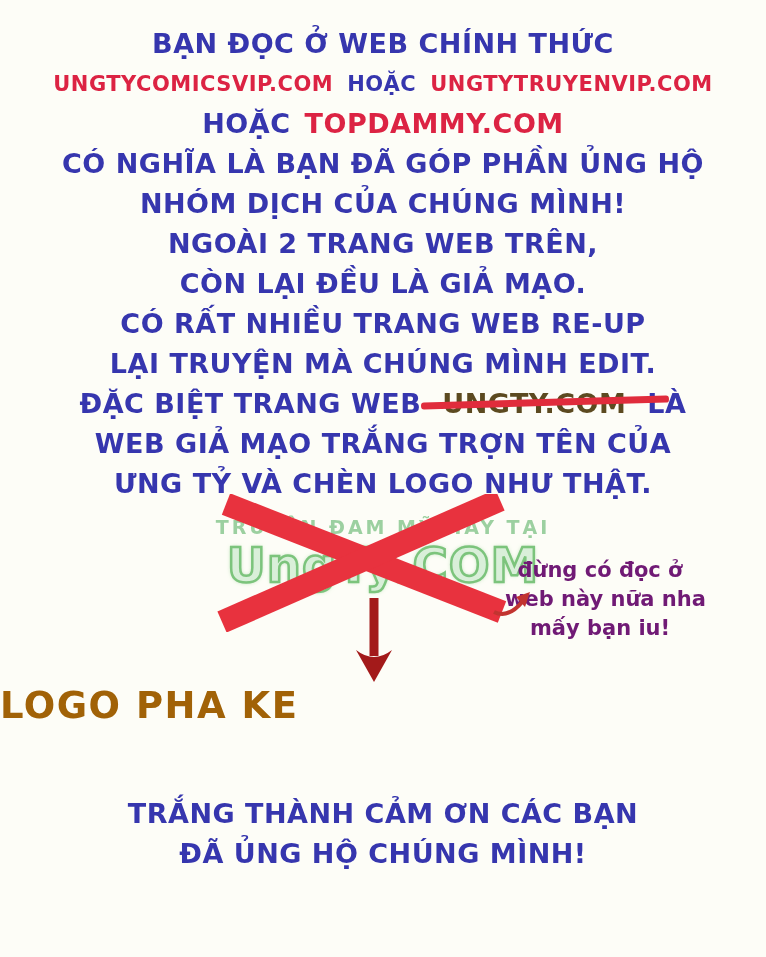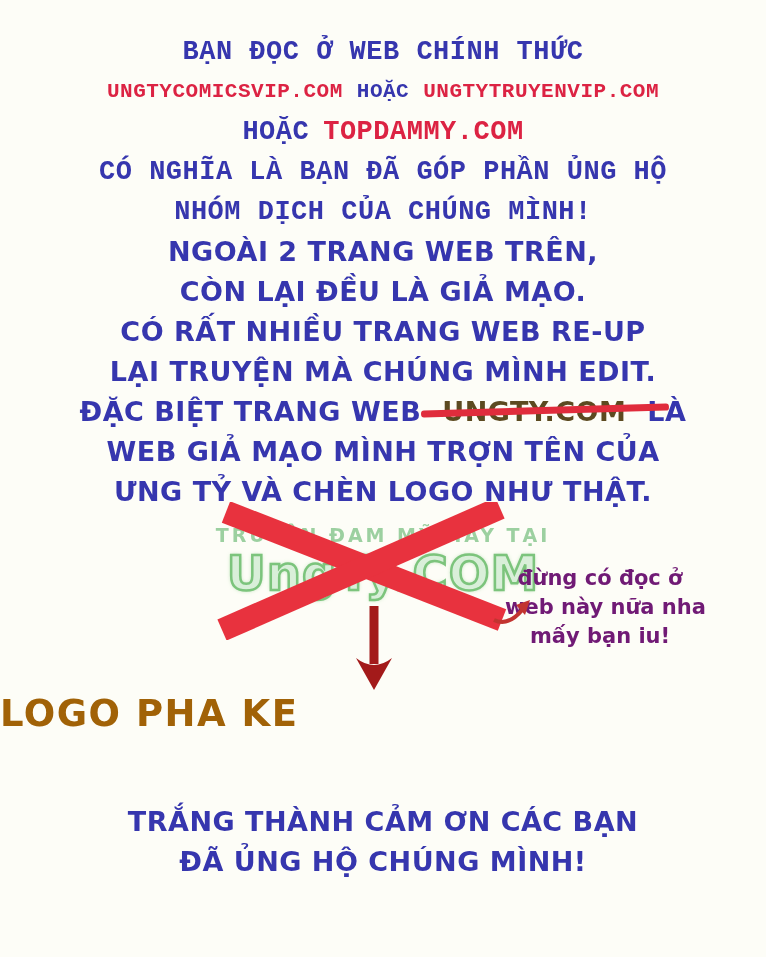--- a/index.html
+++ b/index.html
@@ -19,21 +19,21 @@
     line-height: 40px;
     letter-spacing: 0.5px;
     color: #3636ae;
     white-space: nowrap;
   }
   .sites-line { font-size: 21px; }
   .red  { color: #dc2343; text-align: right; }
   .blue { color: #3636ae; }
   .mixed span { margin: 0 7px; }
 
-  .intro   { padding-top: 32px; font-family: Liberation Mono, monospace; }
+  .intro   { padding-top: 24px; }
   .notice  { }
   .warning { }
 
   .olive { color: #5c4a20; position: relative; display: inline-block; }
   .strike-bar {
     position: absolute;
     left: -14px; right: -36px; top: 15px;
     height: 7px;
     background: #e02c3c;
     transform: rotate(-1.6deg);
@@ -97,21 +97,21 @@
     <div class="line">NGOÀI 2 TRANG WEB TRÊN,</div>
     <div class="line">CÒN LẠI ĐỀU LÀ GIẢ MẠO.</div>
   </div>
 
   <div class="warning">
     <div class="line">CÓ RẤT NHIỀU TRANG WEB RE-UP</div>
     <div class="line">LẠI TRUYỆN MÀ CHÚNG MÌNH EDIT.</div>
     <div class="line mixed">
       <span class="blue">ĐẶC BIỆT TRANG WEB</span><span class="olive"><span>UNGTY.COM</span><i class="strike-bar"></i></span><span class="blue">LÀ</span>
     </div>
-    <div class="line">WEB GIẢ MẠO MÌNH TRỢN TÊN CỦA</div>
+    <div class="line">WEB GIẢ MẠO TRẮNG TRỢN TÊN CỦA</div>
     <div class="line">ƯNG TỶ VÀ CHÈN LOGO NHƯ THẬT.</div>
   </div>
 
   <div class="logo-area">
     <div class="logo-tagline">TRUYỆN ĐAM MỸ HAY TẠI</div>
     <div class="logo-name">UngTy.COM</div>
 
     <svg class="cross" width="306" height="138" viewBox="0 0 306 138">
       <line x1="16" y1="10" x2="292" y2="118" stroke="#e8323e" stroke-width="23"></line>
       <line x1="290" y1="6" x2="12" y2="128" stroke="#e8323e" stroke-width="23"></line>

